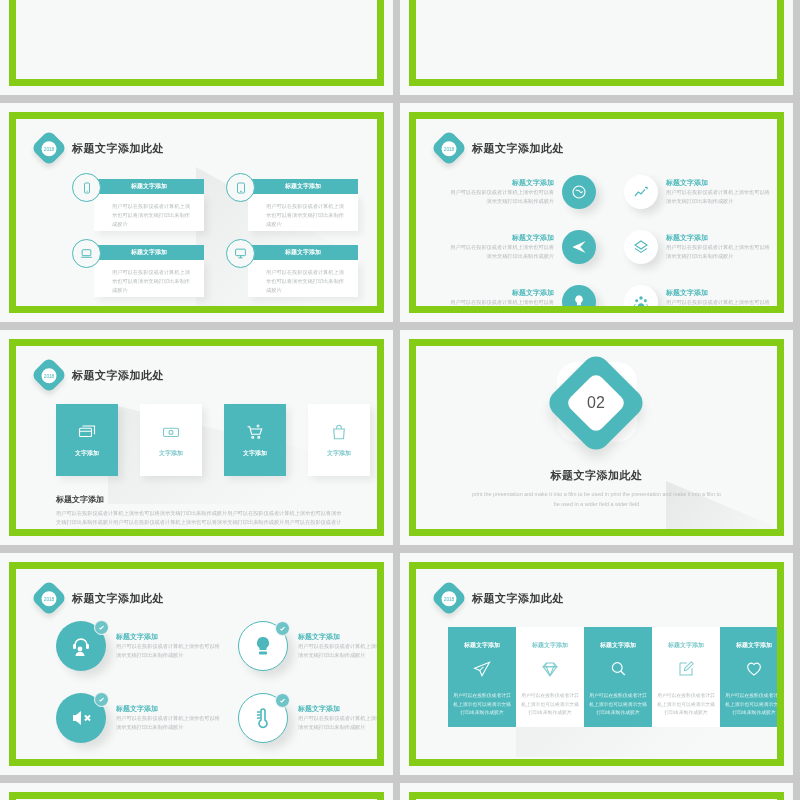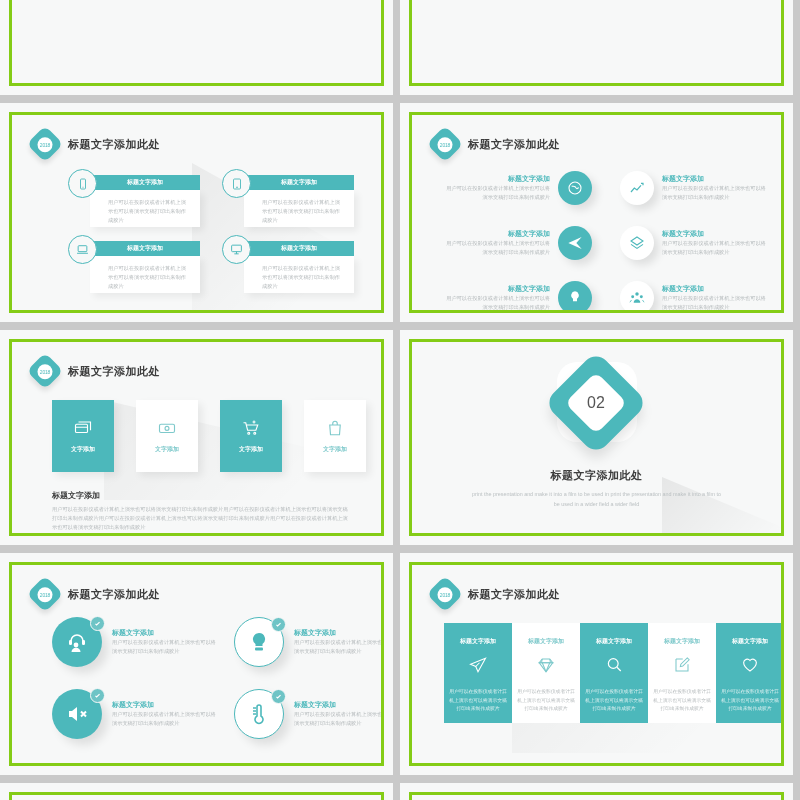--- a/index.html
+++ b/index.html
@@ -19,21 +19,21 @@
   }
   .slide{
     background:#f7f8f8;
     position:relative;
     overflow:hidden;
     box-sizing:border-box;
     padding:0;
   }
   .inner{
     position:absolute;inset:9px 9px 9px 9px;
-    border:3px solid #84cc16;
+    border:7px solid #84cc16;
     background:#f7f8f8;
     overflow:hidden;
   }
   .inner.bleed-top{top:-200px;}
   .inner.bleed-bottom{bottom:-200px;}
 
   
   .hdr{position:absolute;left:20px;top:16px;display:flex;align-items:center;gap:10px;}
   .badge{
     width:26px;height:26px;border-radius:7px;background:#4cb8bb;

